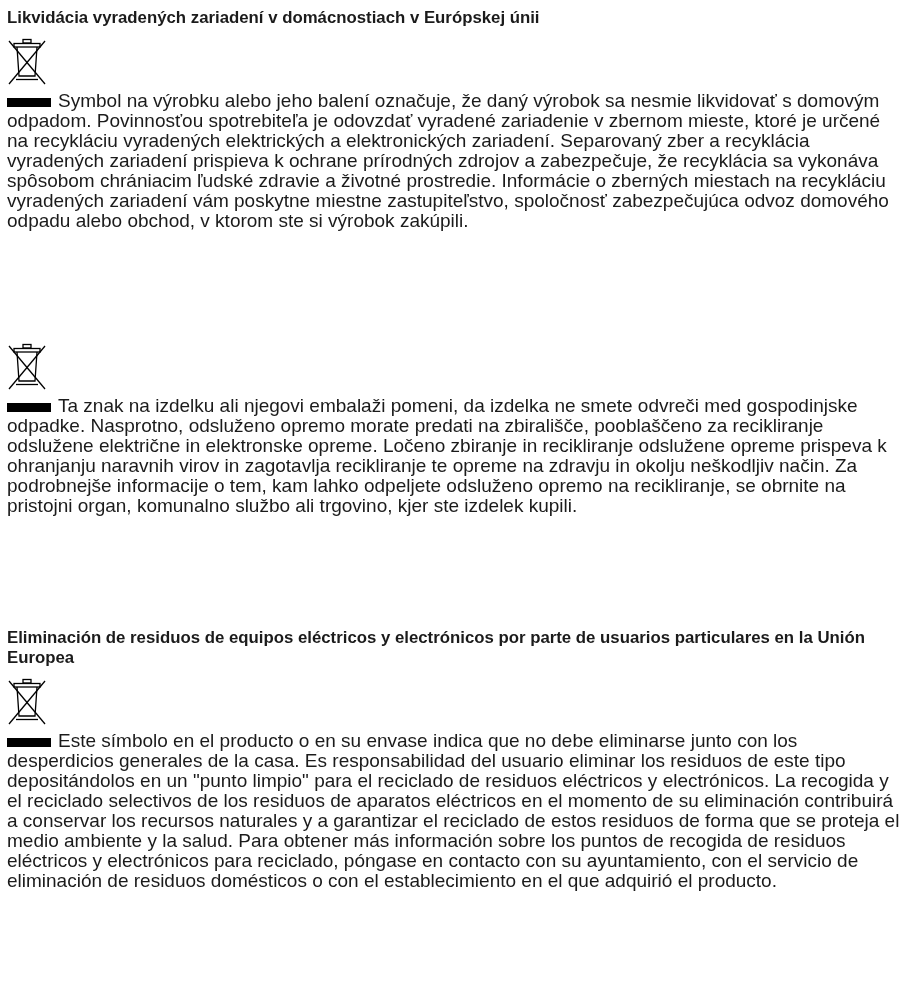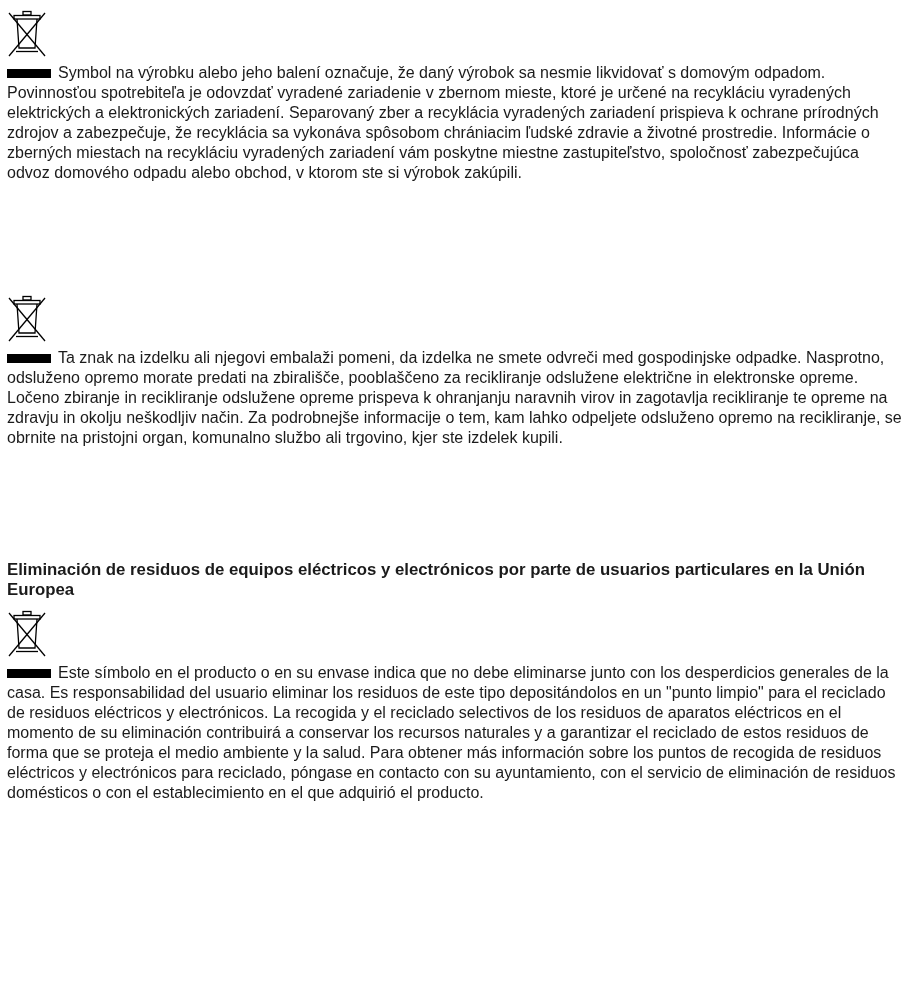--- a/index.html
+++ b/index.html
@@ -29,21 +29,21 @@
     line-height: 20px;
     font-weight: bold;
     margin: 0 0 10px 0;
     max-width: 905px;
   }
   .icon-wrap {
     height: 48px;
     margin: 2px 0 5px 1px;
   }
   .body-text {
-    font-size: 16px;
+    font-size: 19px;
     line-height: 20px;
     margin: 0;
     max-width: 905px;
     text-align: left;
   }
   .black-bar {
     display: inline-block;
     width: 44px;
     height: 9px;
     background: #000000;
@@ -53,20 +53,21 @@
   svg.bin {
     display: block;
   }
 </style>
 </head>
 <body>
 
 <div class="page">
 
   <section class="weee-section">
+    <h2 class="section-heading">Likvidácia vyradených zariadení v domácnostiach v Európskej únii</h2>
     <div class="icon-wrap">
       <svg class="bin" width="38" height="48" viewBox="0 0 38 48" aria-hidden="true">
         <g fill="none" stroke="#000" stroke-width="1.3">
           <rect x="15" y="1.5" width="8" height="3.5"></rect>
           <rect x="6" y="5.5" width="26" height="3.5"></rect>
           <path d="M9 9 L11 38 L27 38 L29 9"></path>
           <line x1="8" y1="41.5" x2="30" y2="41.5"></line>
           <line x1="1" y1="3" x2="37" y2="46"></line>
           <line x1="37" y1="3" x2="1" y2="46"></line>
         </g>

